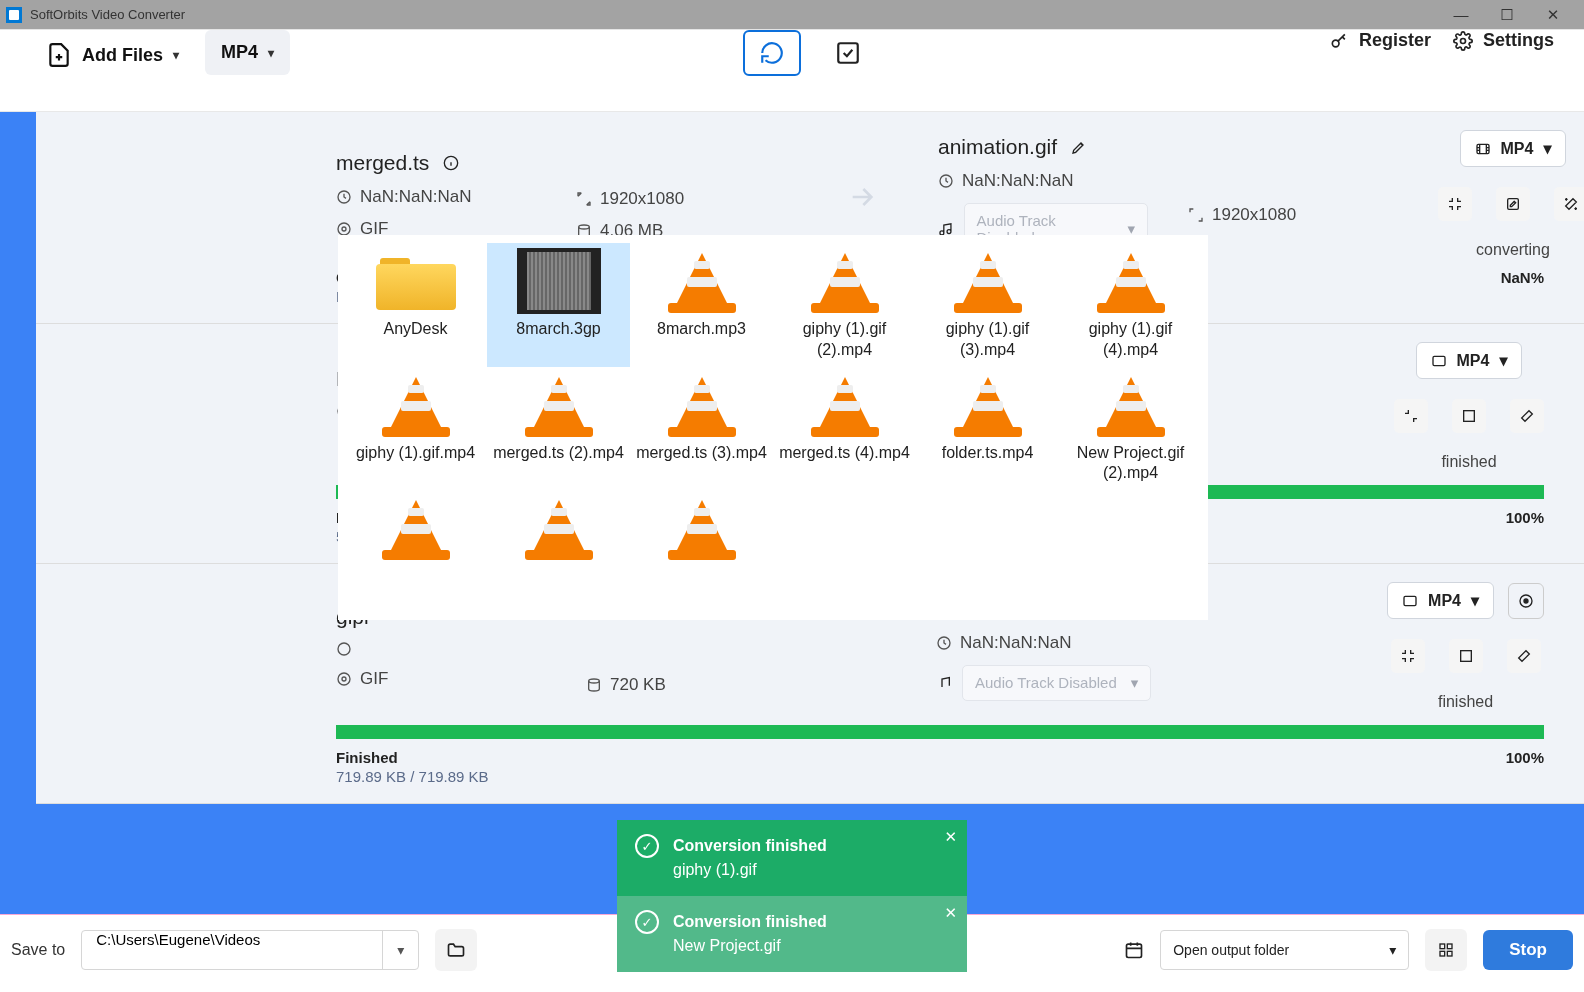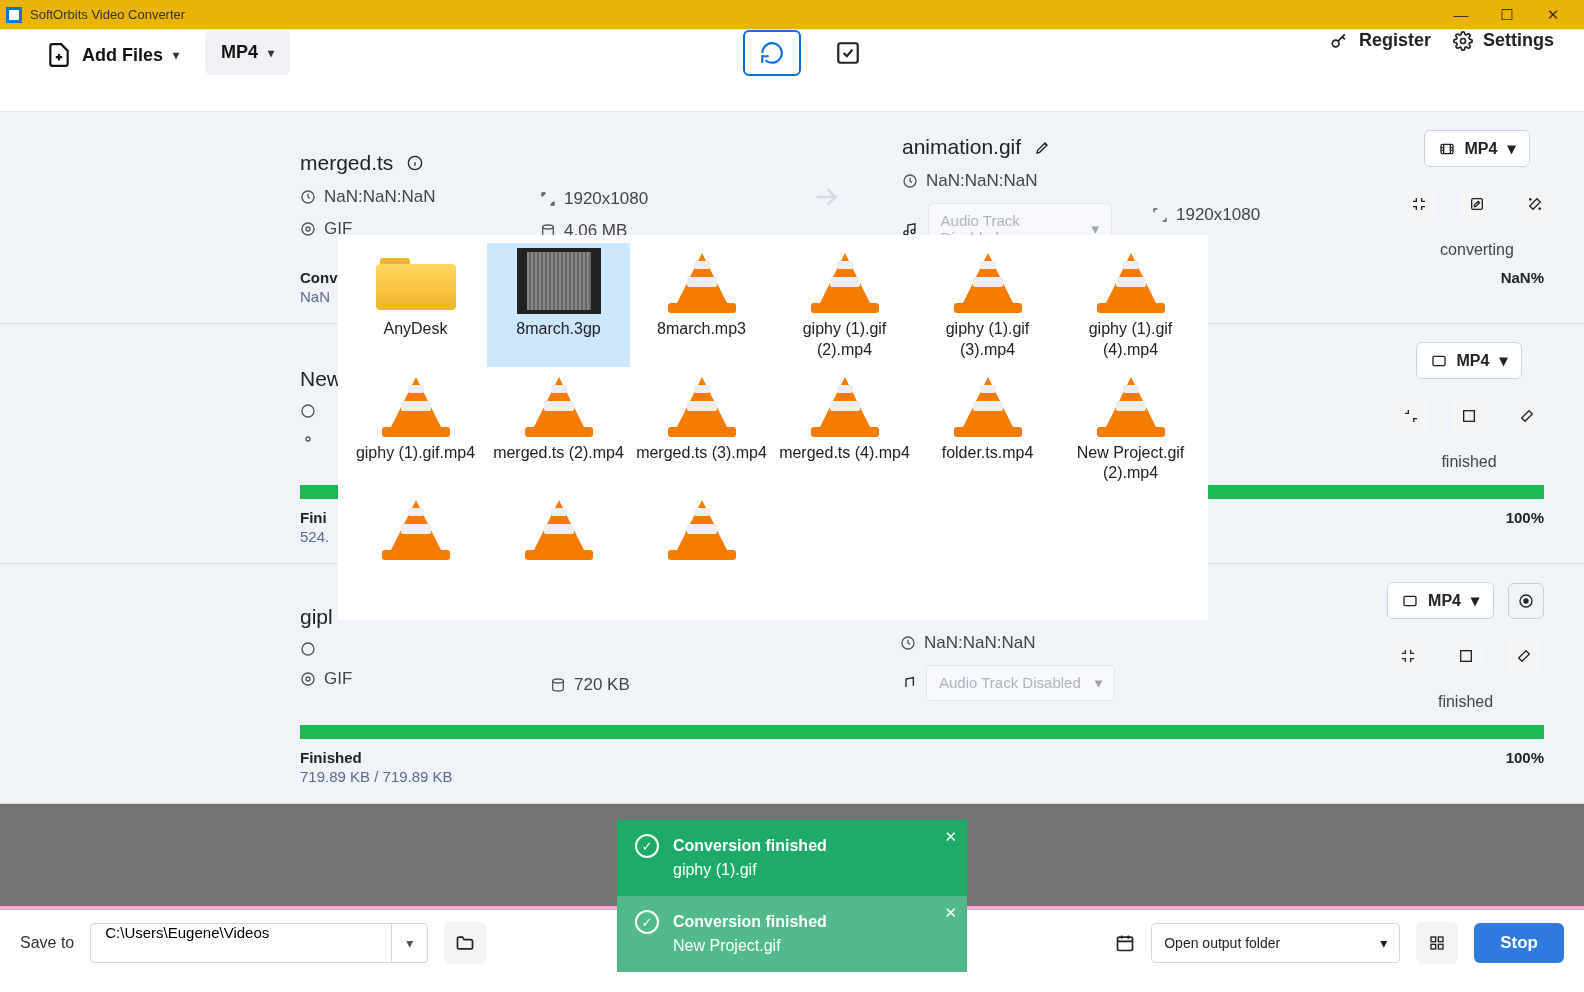--- a/index.html
+++ b/index.html
@@ -13,21 +13,21 @@
   overflow: hidden;
   position: relative;
 }
 
 .titlebar {
   height: 30px;
   display: flex;
   align-items: center;
   padding: 0 6px;
   border-bottom: 1px solid #e5e5e5;
-  background: #eab308;
+  background: #a3a3a3;
 }
 .titlebar .app-icon {
   width: 16px; height: 16px;
   background: #0078d4;
   margin-right: 8px;
   display:flex;align-items:center;justify-content:center;
 }
 .titlebar .app-icon::after{content:'';width:10px;height:10px;background:#fff;border-radius:1px;}
 .titlebar .title { font-size: 13px; color: #333; }
 .titlebar .win-controls { margin-left: auto; display: flex; gap: 20px; padding-right: 12px; }
@@ -58,22 +58,23 @@
 }
 .toolbar .icon-btn.refresh { border: 2px solid #0c6fdb; color:#0c6fdb; }
 .toolbar .right { display:flex; gap: 22px; align-items:center; }
 .toolbar .right .link { display:flex;align-items:center;gap:10px;font-size:18px;font-weight:600;cursor:pointer; }
 
 .list-area {
   position: absolute;
   top: 112px;
   left: 0; right: 0;
   bottom: 70px;
-  background: #737373;
+  background: #3b82f6;
   overflow: hidden;
+  padding-left: 36px;
 }
 .item {
   background: #f0f3f8;
   padding: 18px 40px 18px 300px;
   border-bottom: 1px solid #ddd;
   position: relative;
 }
 .item-row { display:flex; gap: 40px; align-items:center; }
 .item-col { display:flex; flex-direction:column; gap:12px; min-width:210px; }
 .item-meta { display:flex; align-items:center; gap:8px; color:#444; font-size:17px; }
@@ -151,23 +152,23 @@
 }
 
 .video-thumb {
   width:110px;height:66px;background:#444;border:4px solid #222;
   border-left:10px solid #222;border-right:10px solid #222;
   background-image:repeating-linear-gradient(90deg,#888,#888 2px,#666 2px,#666 4px),linear-gradient(#a28,#78a);
   position:relative;
 }
 
 .bottom-bar {
-  position:absolute;bottom:16px;left:0;right:0;height:70px;
-  background:#fff;border-top:4px solid #f9a8d4;
-  display:flex;align-items:center;padding:0 20px;gap:16px;
+  position:absolute;bottom:8px;left:0;right:0;height:70px;
+  background:#fff;border-top:1px solid #f9a8d4;
+  display:flex;align-items:center;padding:0 11px;gap:16px;
 }
 .bottom-bar .label { font-size:16px; color:#333; }
 .bottom-bar .path-combo { display:flex;align-items:flex-start;border:1px solid #d6d6d6;border-radius:4px;height:40px; }
 .bottom-bar .path-combo input { border:none;background:none;padding:0 14px;width:300px;font-size:15px;outline:none; }
 .bottom-bar .path-combo .chev { padding:0 14px;border-left:1px solid #d6d6d6;height:100%;display:flex;align-items:center;cursor:pointer;color:#555;}
 .bottom-bar .square-btn{width:42px;height:42px;border-radius:6px;background:#f3f3f3;display:flex;align-items:center;justify-content:center;cursor:pointer;font-size:18px;}
 .bottom-bar .stop-btn{background:#2f7bdd;color:#fff;font-size:17px;font-weight:600;padding:10px 26px;border-radius:6px;border:none;cursor:pointer;}
 .bottom-bar .combo{display:flex;align-items:center;border:1px solid #d6d6d6;border-radius:4px;height:40px;padding:0 12px;gap:100px;cursor:pointer;}
 
 .toasts { position:absolute; bottom:20px; left:50%; transform:translateX(-50%); z-index:60; display:flex;flex-direction:column;}

